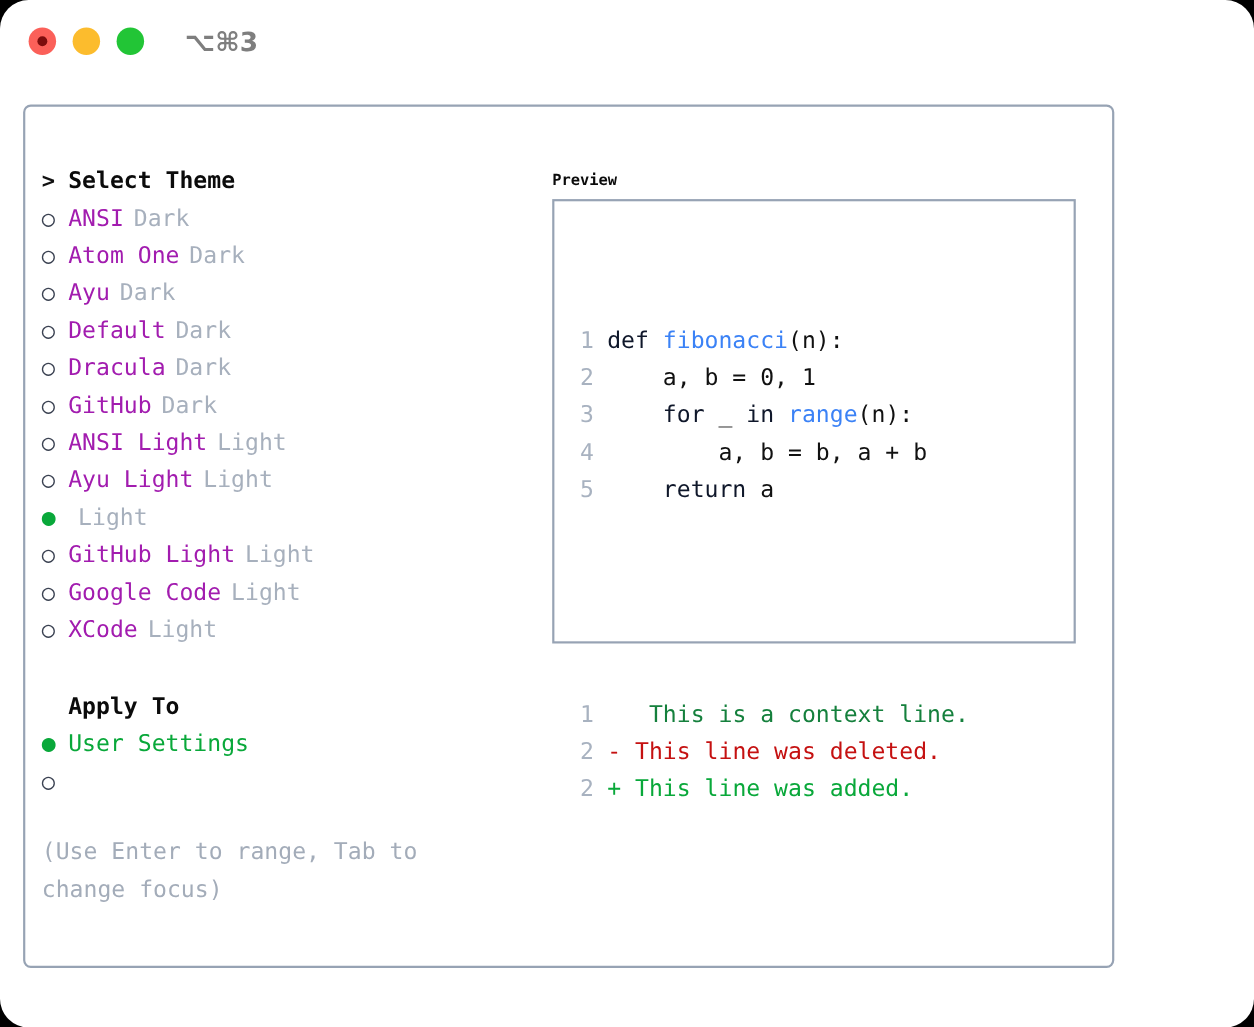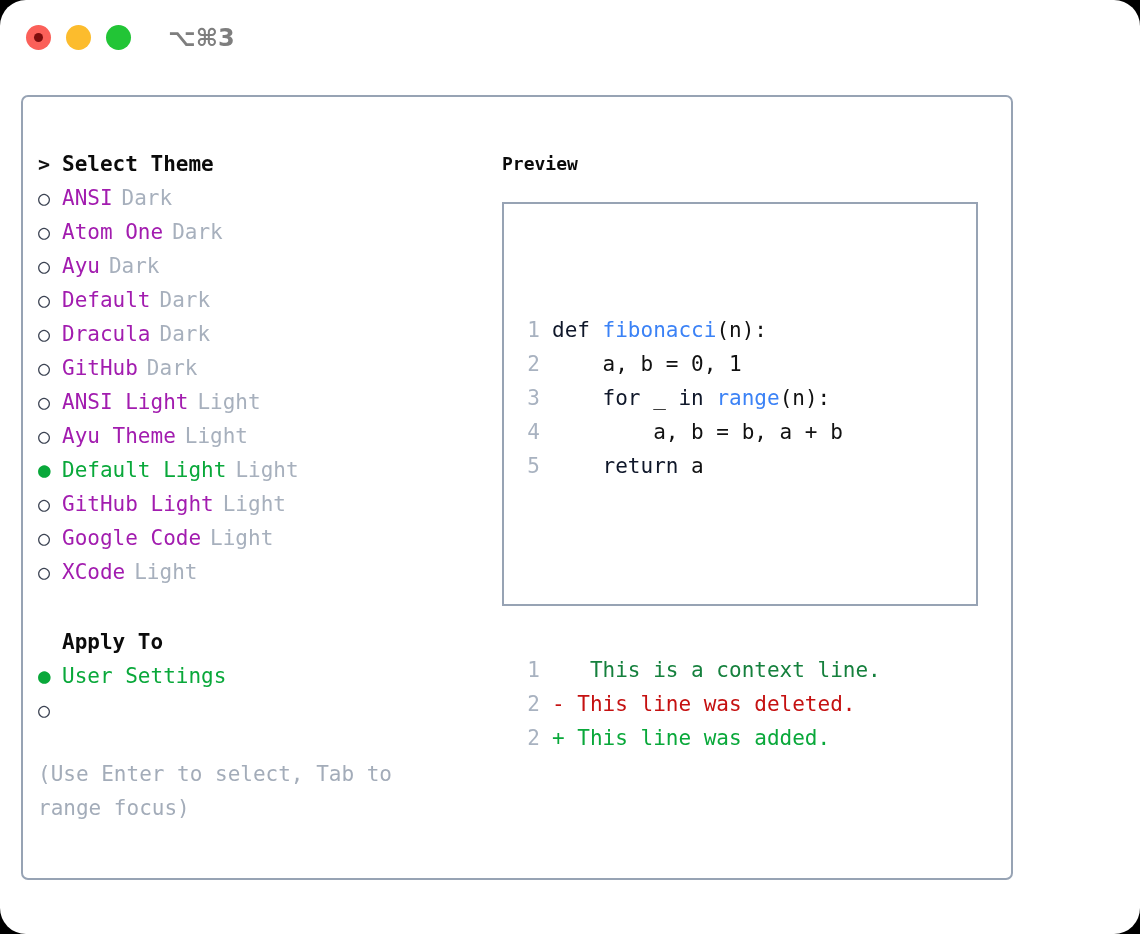--- a/index.html
+++ b/index.html
@@ -129,25 +129,24 @@
   }
 
   
   .right-col {
     position: absolute;
     left: 479px;
     top: 50px;
     width: 490px;
   }
   .preview-title {
-    font-size: 18px;
+    font-size: 14px;
     font-weight: bold;
     color: #0b0b0b;
     line-height: 34px;
-    margin-bottom: 21px;
   }
   .preview-box {
     width: 476px;
     height: 404px;
     border: 2px solid #97a3b4;
     box-sizing: border-box;
     background: #ffffff;
     position: relative;
   }
   .code {
@@ -200,40 +199,40 @@
       </div>
 
       <div id="theme-list">
           <div class="row"><span class="bullet bullet-empty">○</span><span class="label">ANSI</span><span class="variant">Dark</span></div>
           <div class="row"><span class="bullet bullet-empty">○</span><span class="label">Atom One</span><span class="variant">Dark</span></div>
           <div class="row"><span class="bullet bullet-empty">○</span><span class="label">Ayu</span><span class="variant">Dark</span></div>
           <div class="row"><span class="bullet bullet-empty">○</span><span class="label">Default</span><span class="variant">Dark</span></div>
           <div class="row"><span class="bullet bullet-empty">○</span><span class="label">Dracula</span><span class="variant">Dark</span></div>
           <div class="row"><span class="bullet bullet-empty">○</span><span class="label">GitHub</span><span class="variant">Dark</span></div>
           <div class="row"><span class="bullet bullet-empty">○</span><span class="label">ANSI Light</span><span class="variant">Light</span></div>
-          <div class="row"><span class="bullet bullet-empty">○</span><span class="label">Ayu Theme</span><span class="variant">Light</span></div>
-          <div class="row"><span class="bullet bullet-filled">●</span><span class="label-sel">Default Light</span><span class="variant">Light</span></div>
+          <div class="row"><span class="bullet bullet-empty">○</span><span class="label">Ayu Light</span><span class="variant">Light</span></div>
+          <div class="row"><span class="bullet bullet-filled">●</span><span class="variant">Light</span></div>
           <div class="row"><span class="bullet bullet-empty">○</span><span class="label">GitHub Light</span><span class="variant">Light</span></div>
           <div class="row"><span class="bullet bullet-empty">○</span><span class="label">Google Code</span><span class="variant">Light</span></div>
           <div class="row"><span class="bullet bullet-empty">○</span><span class="label">XCode</span><span class="variant">Light</span></div>
         </div>
 
       <div class="spacer-md"></div>
 
       <div class="row">
         <span class="bullet bullet-none">○</span>
         <span class="label-head">Apply To</span>
       </div>
 
       <div id="apply-list">
           <div class="row"><span class="bullet bullet-filled">●</span><span class="label-sel">User Settings</span></div>
           <div class="row"><span class="bullet bullet-empty">○</span></div>
         </div>
 
-      <div class="hint">(Use Enter to select, Tab to range focus)</div>
+      <div class="hint">(Use Enter to range, Tab to change focus)</div>
     </div>
 
     <div class="right-col">
       <div class="preview-title">Preview</div>
 
       <div class="preview-box">
         <div class="code">
           <div id="code-lines"><div class="cline"><span class="lno">1</span><span class="ctext"><span class="kw">def </span><span class="fn">fibonacci</span><span class="pl">(n):</span></span></div><div class="cline"><span class="lno">2</span><span class="ctext"><span class="pl">    a, b = 0, 1</span></span></div><div class="cline"><span class="lno">3</span><span class="ctext"><span class="pl">    </span><span class="kw">for</span><span class="pl"> _ </span><span class="kw">in</span><span class="pl"> </span><span class="fn">range</span><span class="pl">(n):</span></span></div><div class="cline"><span class="lno">4</span><span class="ctext"><span class="pl">        a, b = b, a + b</span></span></div><div class="cline"><span class="lno">5</span><span class="ctext"><span class="pl">    </span><span class="kw">return</span><span class="pl"> a</span></span></div></div>
           <div class="blank-line"></div>
           <div id="diff-lines"><div class="cline"><span class="lno">1</span><span class="ctext diff-ctx"> </span><span class="ctext diff-ctx">  This is a context line.</span></div><div class="cline"><span class="lno">2</span><span class="ctext diff-del">-</span><span class="ctext diff-del"> This line was deleted.</span></div><div class="cline"><span class="lno">2</span><span class="ctext diff-add">+</span><span class="ctext diff-add"> This line was added.</span></div></div>

